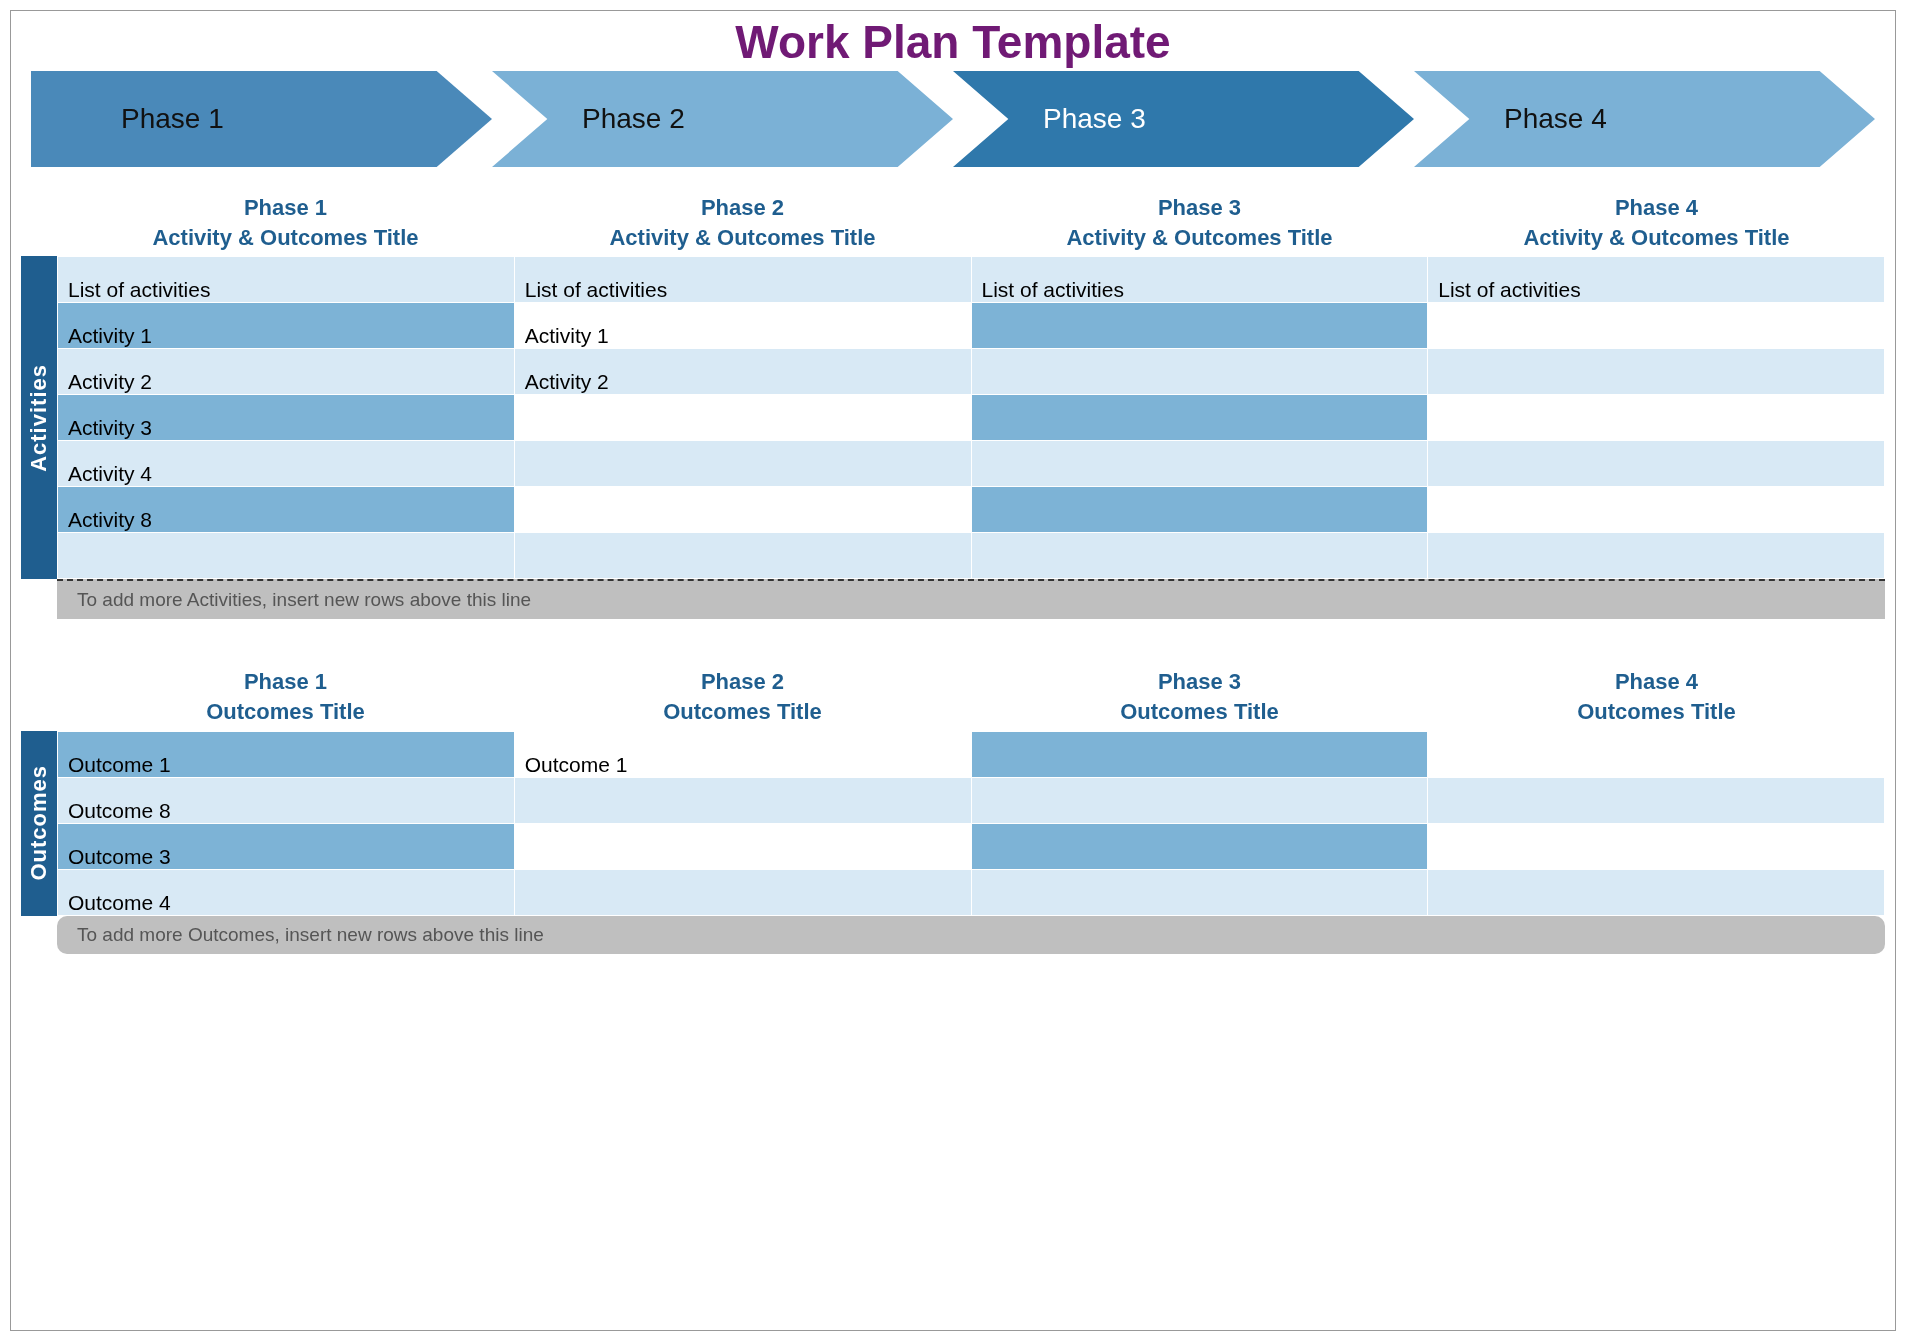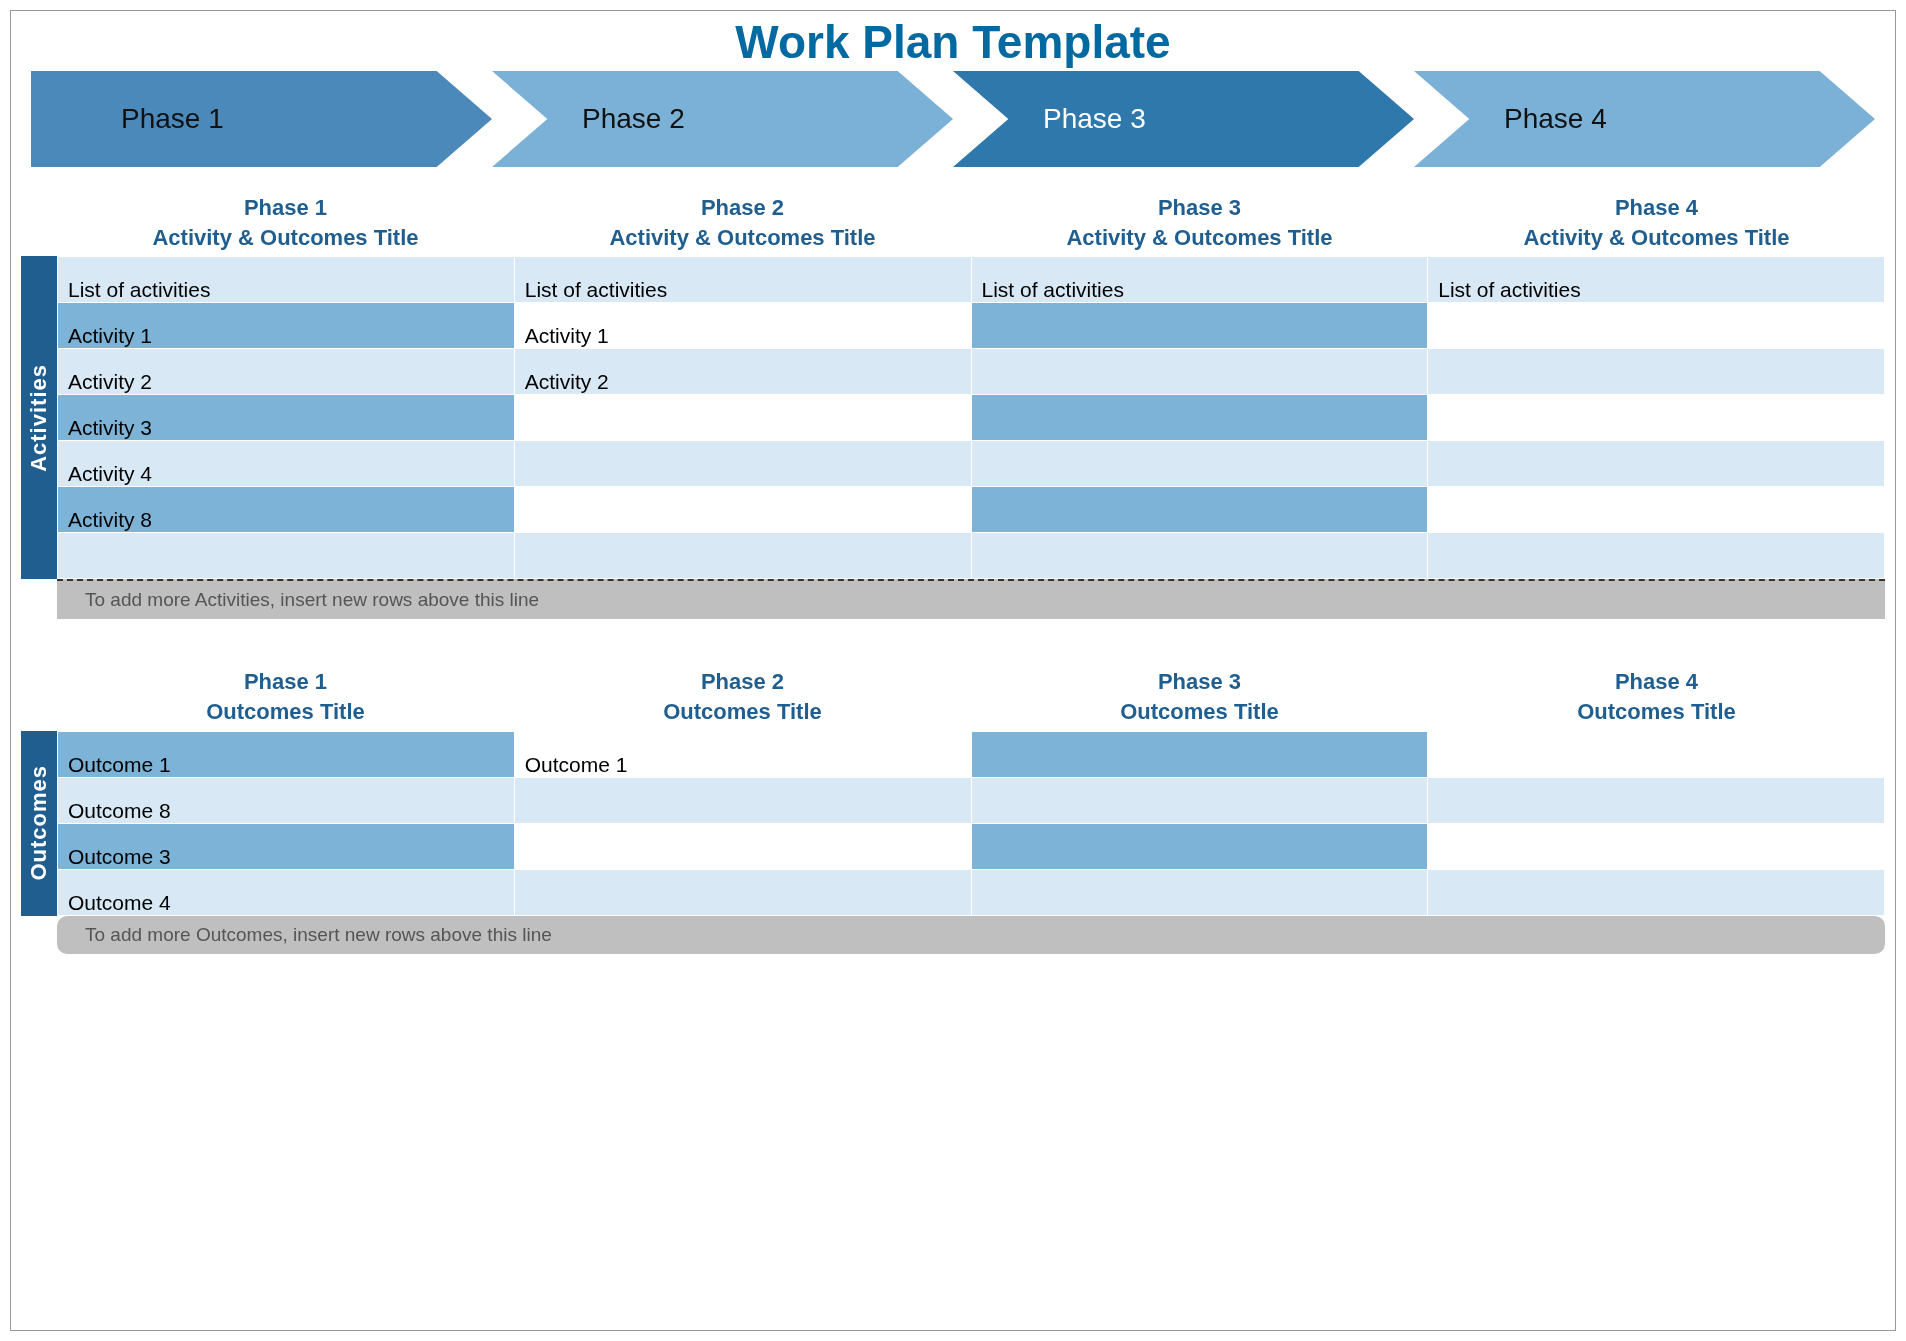--- a/index.html
+++ b/index.html
@@ -2,21 +2,21 @@
 <html><head>
 <meta charset="utf-8">
 <style>
   * { box-sizing: border-box; }
   body {
     margin: 0; padding: 10px;
     font-family: "Century Gothic", "Segoe UI", Arial, sans-serif;
     background: #fff;
   }
   .wrap { border: 1px solid #999; width: 1886px; height: 1321px; position: relative; overflow: hidden; }
-  .title { text-align: center; font-size: 46px; font-weight: bold; color: #0369a1; padding: 4px 0 2px; }
+  .title { text-align: center; font-size: 46px; font-weight: bold; color: #701a75; padding: 4px 0 2px; }
   .arrows { display: flex; padding: 0 20px 18px 20px; gap: 0; }
   .arrow-item { flex: 1; position: relative; height: 96px; display:flex; align-items:center; }
   .arrow-item svg { position:absolute; top:0; left:0; width:100%; height:100%; }
   .arrow-item .lbl { position:relative; z-index:2; padding-left:90px; font-size:28px; color:#111; }
   .arrow-item.dark .lbl { color:#fff; }
 
   .section { display:flex; margin: 0 10px 0 10px; }
   .sidebar {
     width:36px; background:#1f5e8f; color:#fff;
     display:flex; align-items:center; justify-content:center;
@@ -28,21 +28,21 @@
   .grid th { color:#1f5e8f; font-weight:bold; text-align:center; font-size:22px; height:auto; padding:8px 6px 4px; vertical-align:middle; line-height:1.35; }
   .head-block { display:flex; }
   .head-spacer { width:36px; }
   .head-grid { flex:1; }
 
   .row-light td { background:#d8e9f5; border:1px solid #fff;margin-left:32px; }
   .row-dark td { border:1px solid #fff; }
   .row-dark td.fill { background:#7db3d6; }
   .row-dark td.empty { background:#fff; }
 
-  .note-row { background:#bfbfbf; color:#555; font-size:19px; padding: 8px 0 8px 28px; margin:0 10px 0 10px; }
+  .note-row { background:#bfbfbf; color:#555; font-size:19px; padding: 8px 0 8px 20px; margin:0 10px 0 10px; }
   .dashed-top { border-top:2px dashed #333; }
 
   .section-gap { height:40px; }
 
 </style>
 </head>
 <body>
 
 <div class="wrap">
 

